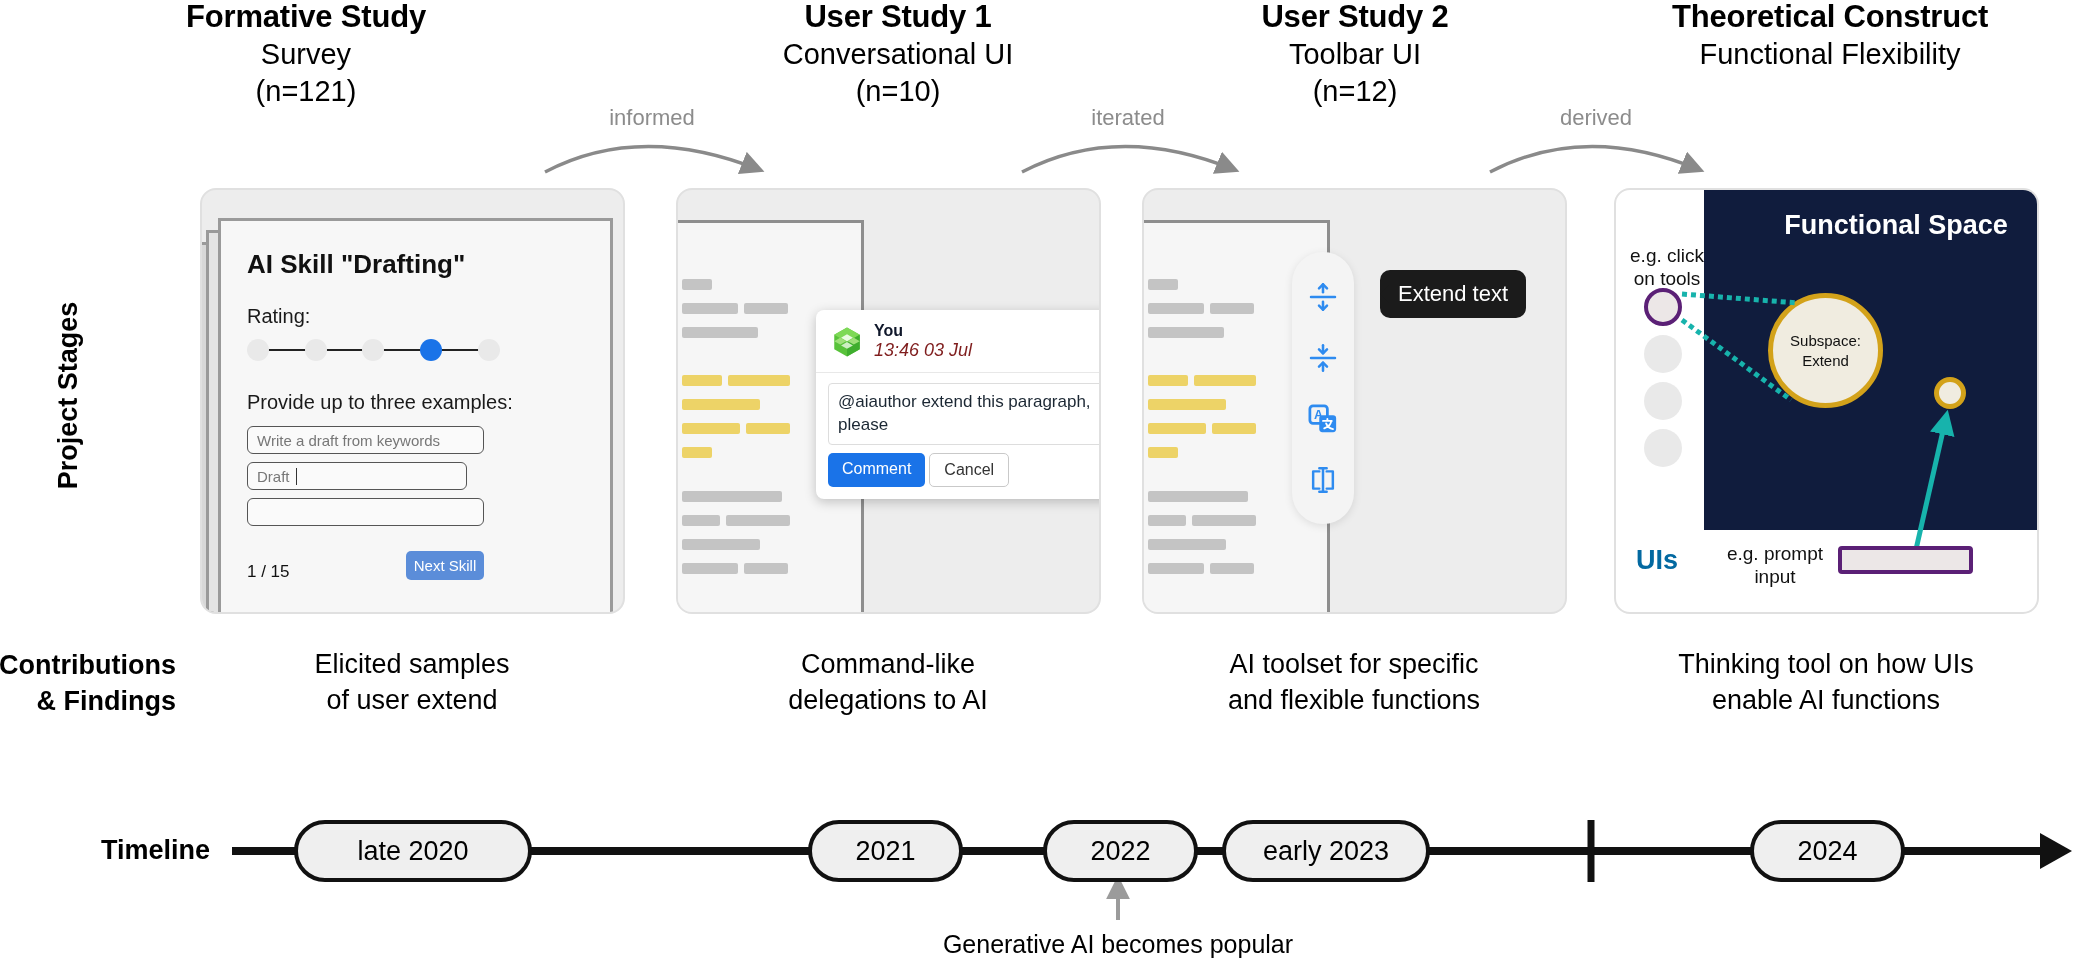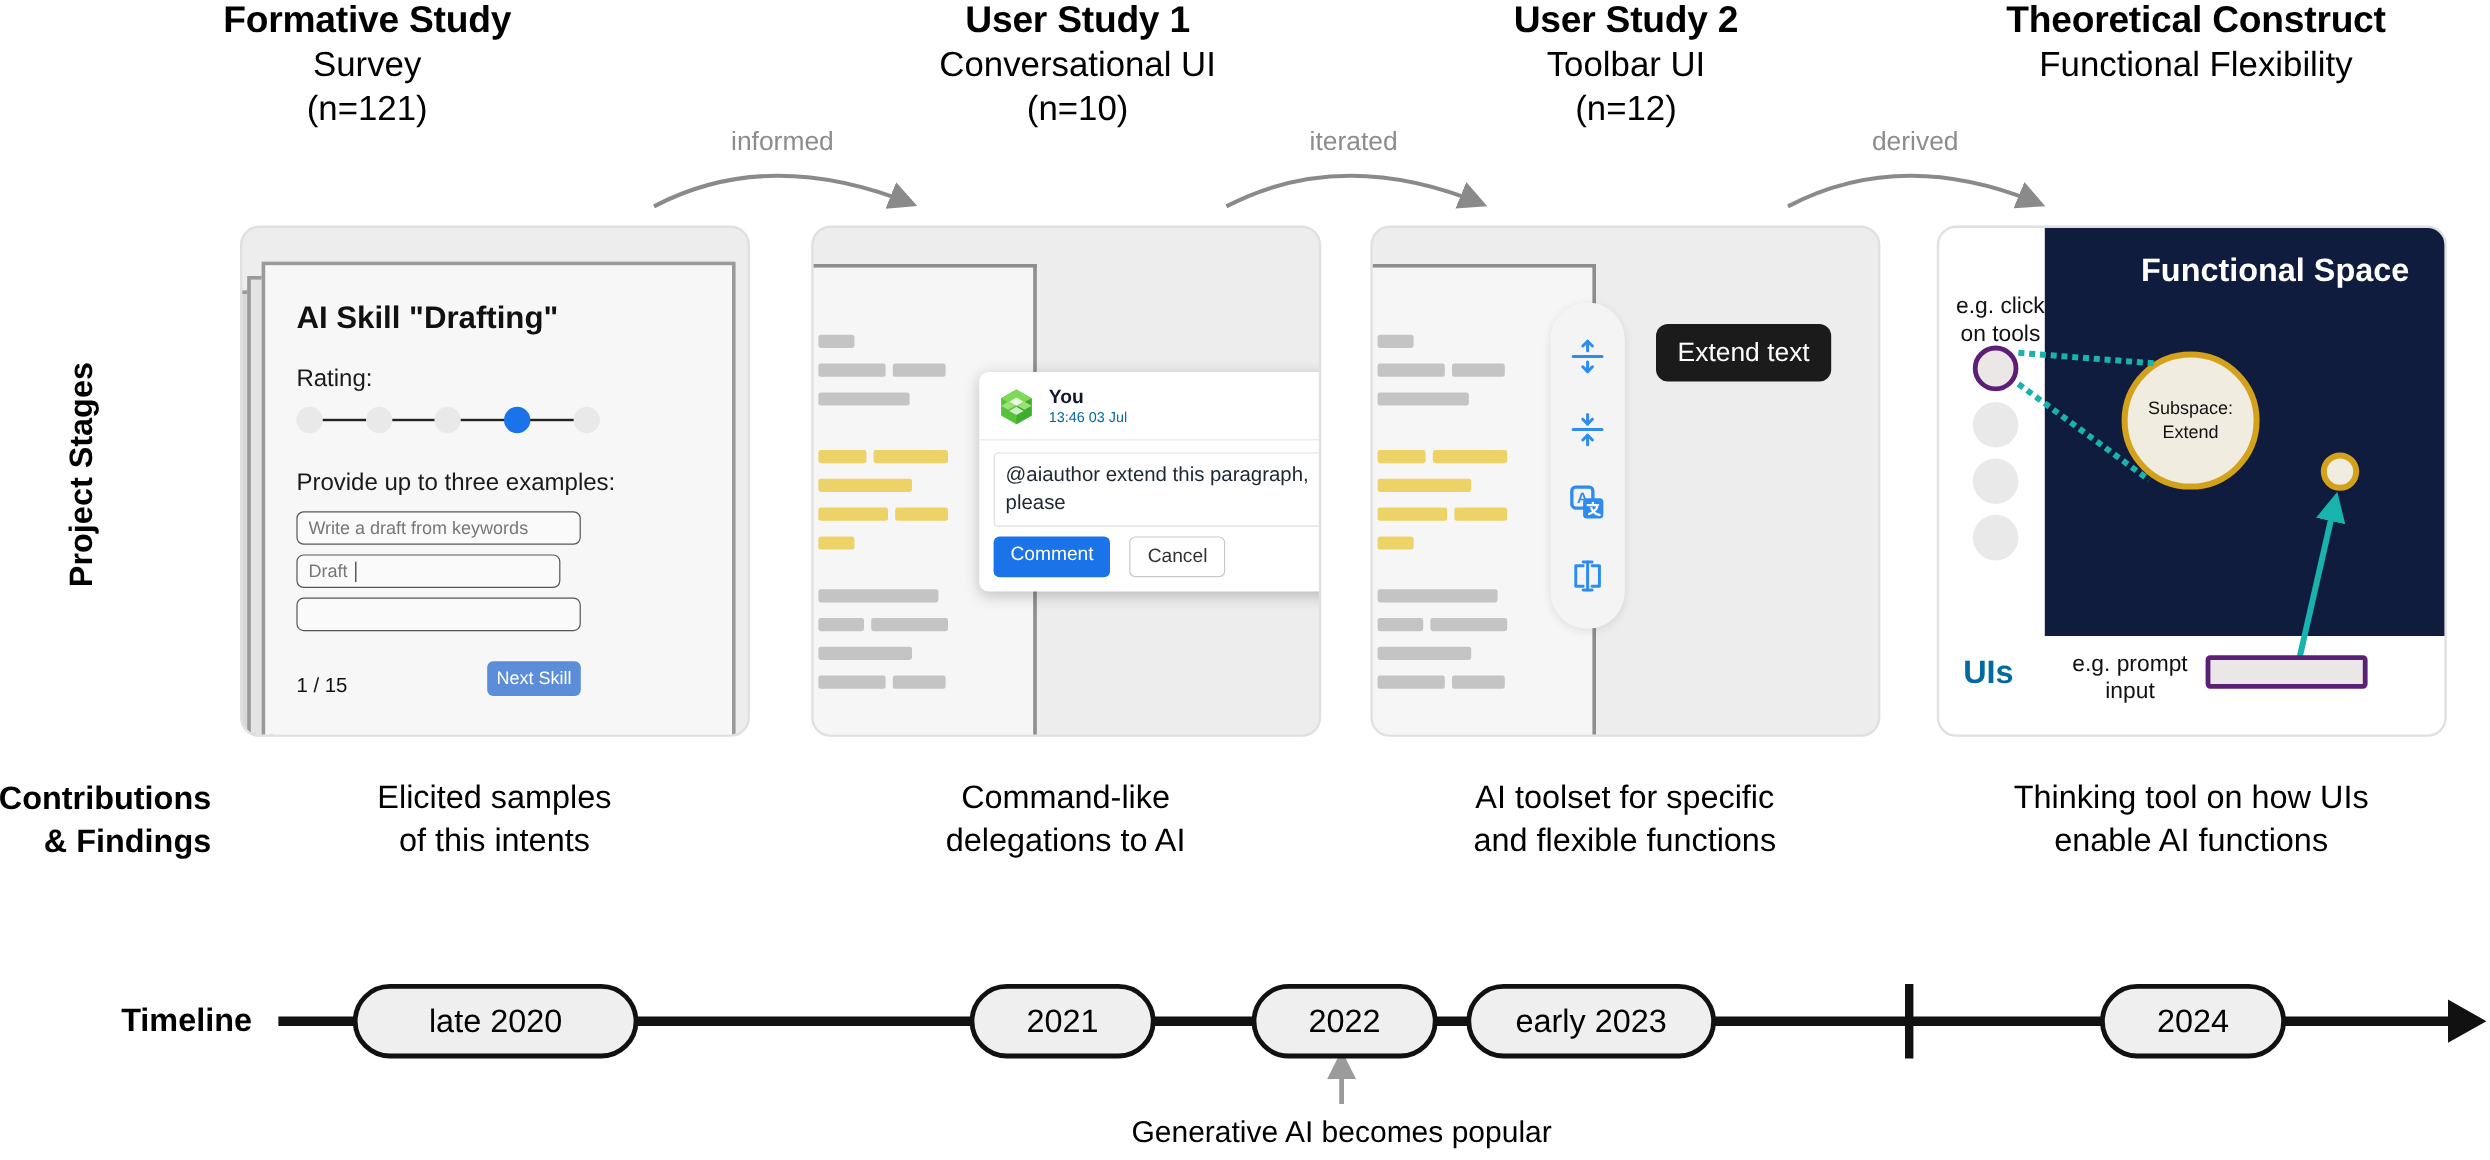--- a/index.html
+++ b/index.html
@@ -60,26 +60,26 @@
   .docline.hl { background: #edd367; }
 
   
   .docpage { position: absolute; background: #f6f6f6; border-top: 3px solid #8e8e8e; border-right: 3px solid #8e8e8e; }
 
   
   .popup { position: absolute; background: #fff; border-radius: 8px; box-shadow: 0 3px 12px rgba(0,0,0,.22); }
   .popup-head { display: flex; align-items: center; gap: 10px; padding: 12px 14px 10px 14px; border-bottom: 1.5px solid #e8e8e8; }
   .avatar { width: 34px; height: 34px; flex: 0 0 34px; }
   .who { font-size: 16px; font-weight: bold; color: #0f172a; line-height: 1.15; }
-  .when { font-size: 12px; color: #0369a1; line-height: 1.2; }
+  .when { font-size: 18px; color: #7f1d1d; line-height: 1.2; font-style: italic; }
   .cmt-input {
     margin: 10px 12px 8px 12px; border: 1.4px solid #ddd; border-radius: 4px;
     padding: 7px 9px; font-size: 17px; color: #1b2733; line-height: 1.35;
   }
-  .cmt-actions { display: flex; gap: 16px; padding: 0 12px 12px 12px; }
+  .cmt-actions { display: flex; gap: 4px; padding: 0 12px 12px 12px; }
   .btn-primary { background: #1a73e8; color: #fff; border-radius: 5px; font-size: 16px; padding: 7px 14px; }
   .btn-ghost { background: #fff; color: #333; border: 1.3px solid #c9c9c9; border-radius: 5px; font-size: 16px; padding: 7px 14px; }
 
   
   .toolbar {
     position: absolute; background: #f4f4f4; border-radius: 34px;
     box-shadow: 0 2px 8px rgba(0,0,0,.10);
     display: flex; flex-direction: column; align-items: center; justify-content: space-around;
   }
   .tool-ico { width: 40px; height: 40px; display: flex; align-items: center; justify-content: center; }
@@ -336,21 +336,21 @@
     <div class="fs-uis" style="left:20px; top:355px;">UIs</div>
     <div class="fs-note" style="left:104px; top:352px; width:110px; white-space:pre-line;">e.g. prompt
 input</div>
     <div class="prompt-box" style="left:222px; top:356px; width:135px; height:28px;"></div>
   </div>
 
   <div class="row-label" style="left:-10px; top:647px; width:186px; white-space:pre-line;">Contributions
 &amp; Findings</div>
 
   <div class="contrib" style="left:202px; top:647px; white-space:pre-line;">Elicited samples
-of this intents</div>
+of user extend</div>
   <div class="contrib" style="left:678px; top:647px; white-space:pre-line;">Command-like
 delegations to AI</div>
   <div class="contrib" style="left:1144px; top:647px; white-space:pre-line;">AI toolset for specific
 and flexible functions</div>
   <div class="contrib" style="left:1616px; top:647px; white-space:pre-line;">Thinking tool on how UIs
 enable AI functions</div>
 
   <div class="row-label" style="left:20px; top:832px; width:190px;">Timeline</div>
 
   <svg class="abs" style="left:0; top:0;" width="2075" height="967">

